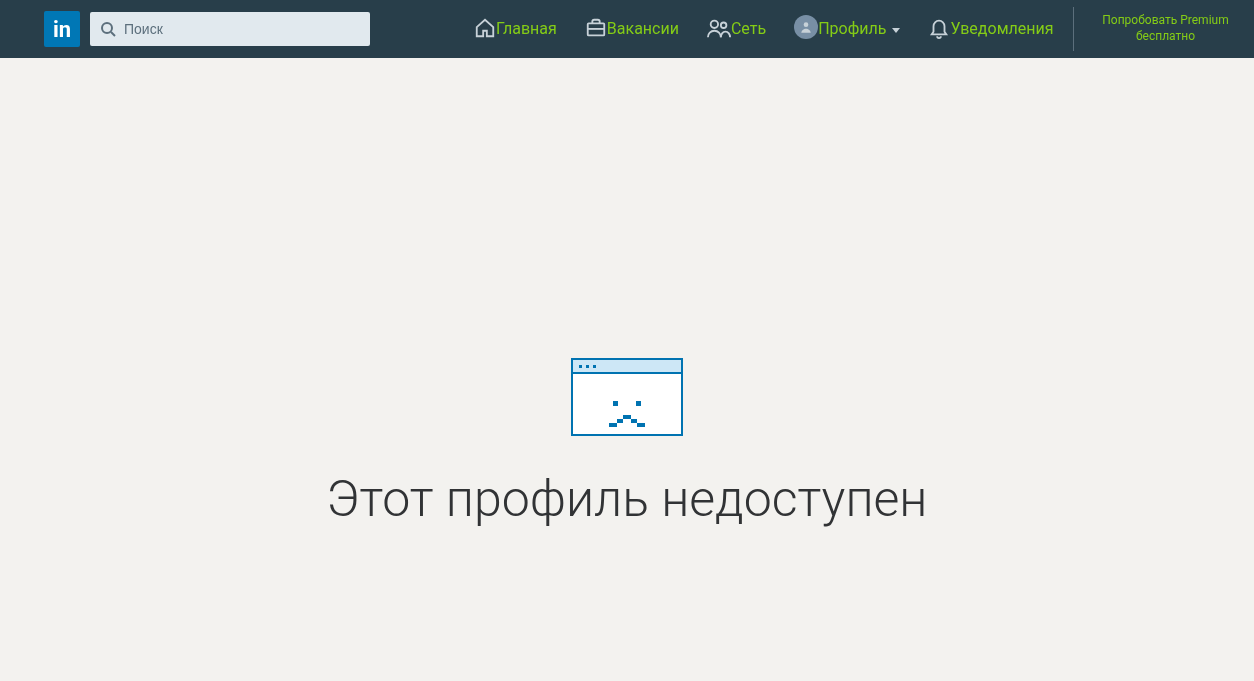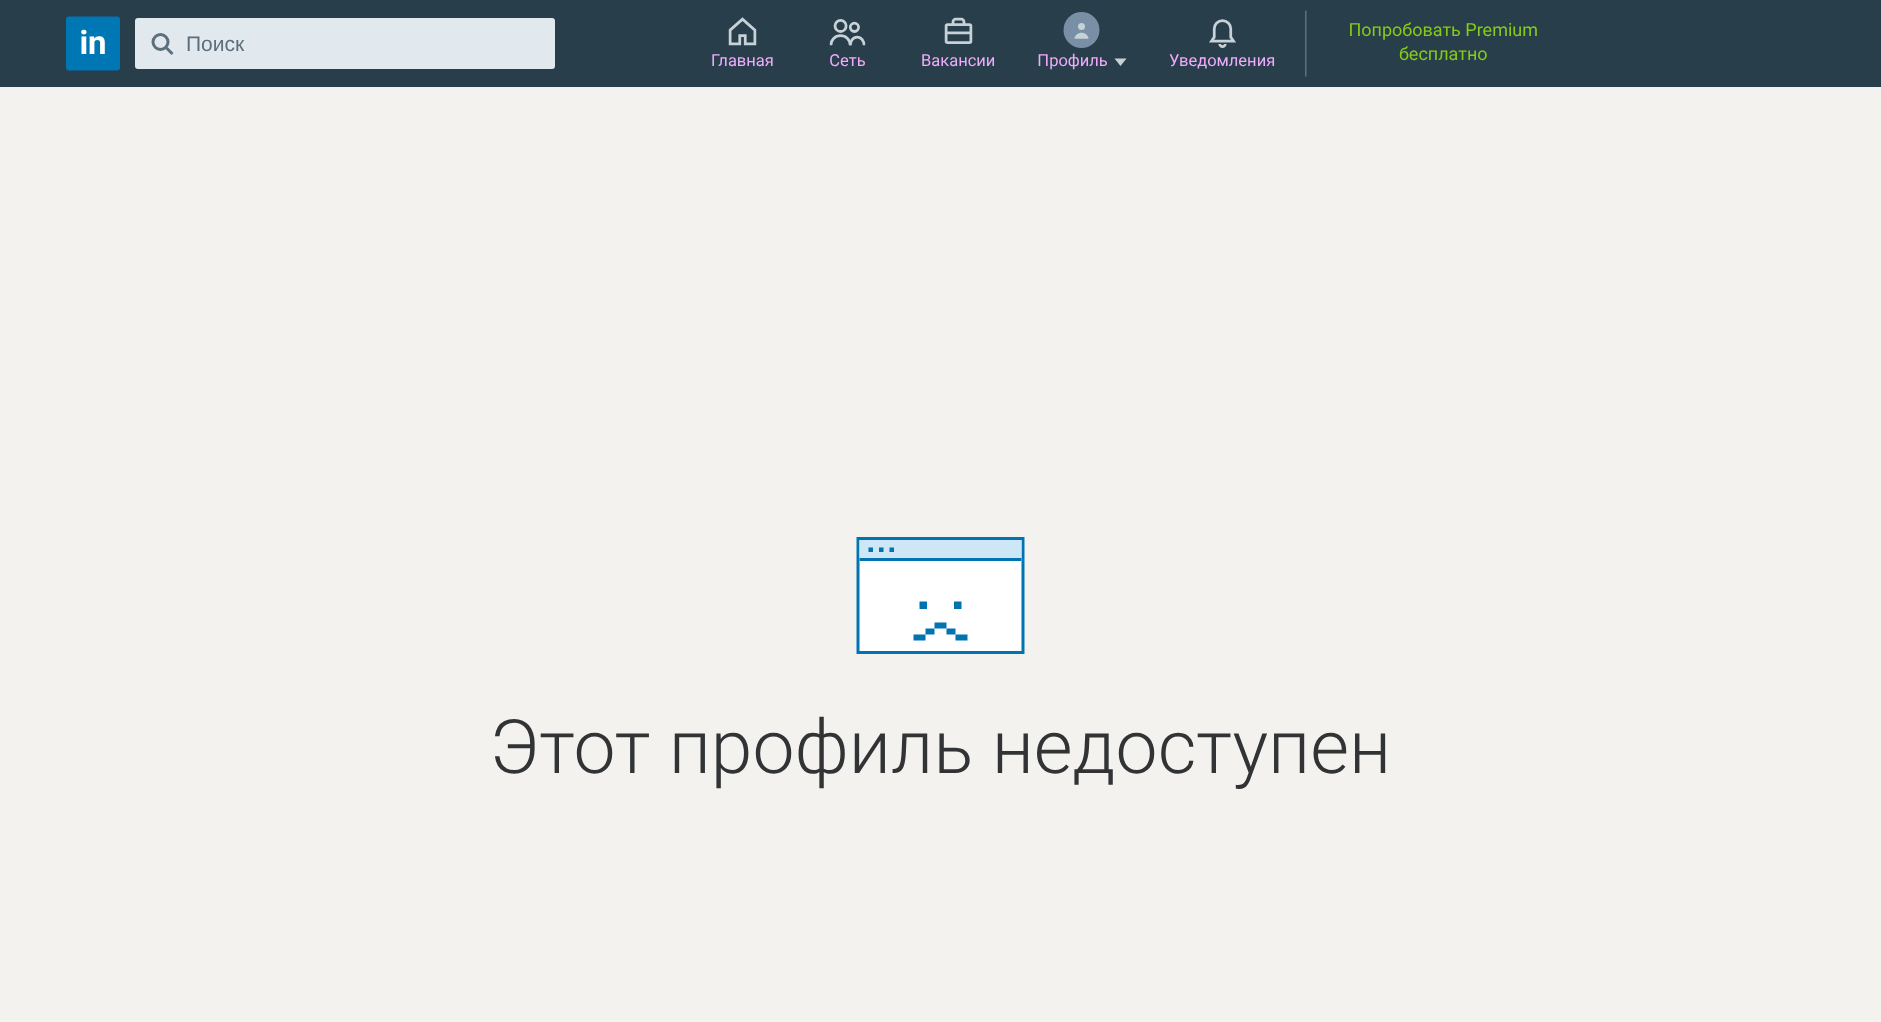--- a/index.html
+++ b/index.html
@@ -58,25 +58,25 @@
     pointer-events: none;
   }
   .nav-spacer { flex: 0 0 90px; }
   .nav-items {
     display: flex;
     align-items: stretch;
     height: 58px;
   }
   .nav-item {
     display: flex;
-    flex-direction: column;
-    align-items: center;
-    justify-content: center;
-    color: #f0abfc;
-    font-size: 11px;
+    flex-direction: row;
+    align-items: center;
+    justify-content: center;
+    color: #84cc16;
+    font-size: 16px;
     padding: 0 14px;
     cursor: pointer;
     min-width: 70px;
     position: relative;
   }
   .nav-item .icon-slot {
     height: 22px;
     display: flex;
     align-items: center;
     justify-content: center;
@@ -193,39 +193,39 @@
       <span class="icon-slot">
         <svg width="22" height="22" viewBox="0 0 24 24" fill="none" stroke="#c7d1d8" stroke-width="2">
           <path d="M3 11 L12 3 L21 11 V21 H14 V15 H10 V21 H3 Z"></path>
         </svg>
       </span>
       <span class="nav-item-label">Главная</span>
     </div>
 
     <div class="nav-item">
       <span class="icon-slot">
+        <svg width="22" height="22" viewBox="0 0 24 24" fill="none" stroke="#c7d1d8" stroke-width="2">
+          <rect x="3" y="7" width="18" height="13" rx="1"></rect>
+          <path d="M8 7V5a2 2 0 0 1 2-2h4a2 2 0 0 1 2 2v2"></path>
+          <line x1="3" y1="13" x2="21" y2="13"></line>
+        </svg>
+      </span>
+      <span class="nav-item-label">Вакансии</span>
+    </div>
+
+    <div class="nav-item">
+      <span class="icon-slot">
         <svg width="24" height="22" viewBox="0 0 26 22" fill="none" stroke="#c7d1d8" stroke-width="2">
           <circle cx="8" cy="7" r="4"></circle>
             <circle cx="18" cy="8" r="3"></circle>
           <path d="M1 21c0-4 3-7 7-7s7 3 7 7"></path>
             <path d="M15 21c0-3 2-6 5-6s5 3 5 6"></path>
         </svg>
       </span>
       <span class="nav-item-label">Сеть</span>
-    </div>
-
-    <div class="nav-item">
-      <span class="icon-slot">
-        <svg width="22" height="22" viewBox="0 0 24 24" fill="none" stroke="#c7d1d8" stroke-width="2">
-          <rect x="3" y="7" width="18" height="13" rx="1"></rect>
-          <path d="M8 7V5a2 2 0 0 1 2-2h4a2 2 0 0 1 2 2v2"></path>
-          <line x1="3" y1="13" x2="21" y2="13"></line>
-        </svg>
-      </span>
-      <span class="nav-item-label">Вакансии</span>
     </div>
 
 
     <div class="nav-item">
       <span class="icon-slot">
         <span class="avatar">
           <svg width="14" height="14" viewBox="0 0 24 24" fill="#c7d1d8">
             <circle cx="12" cy="8" r="4"></circle>
               <path d="M4 22c0-4 4-7 8-7s8 3 8 7z"></path>
           </svg>

